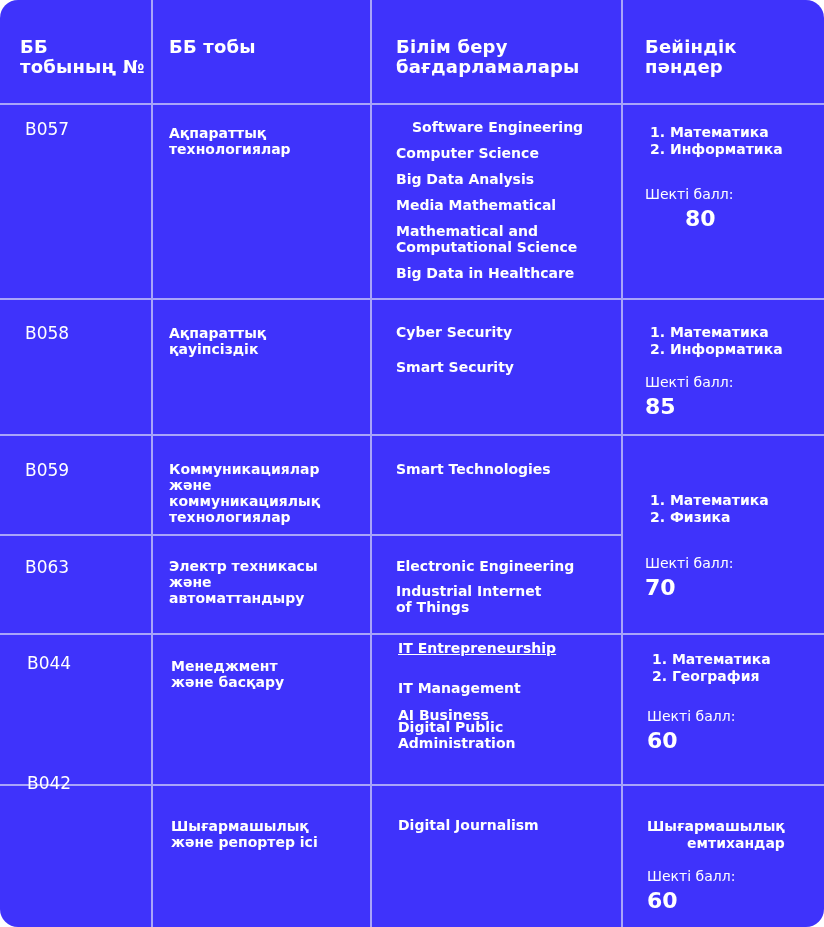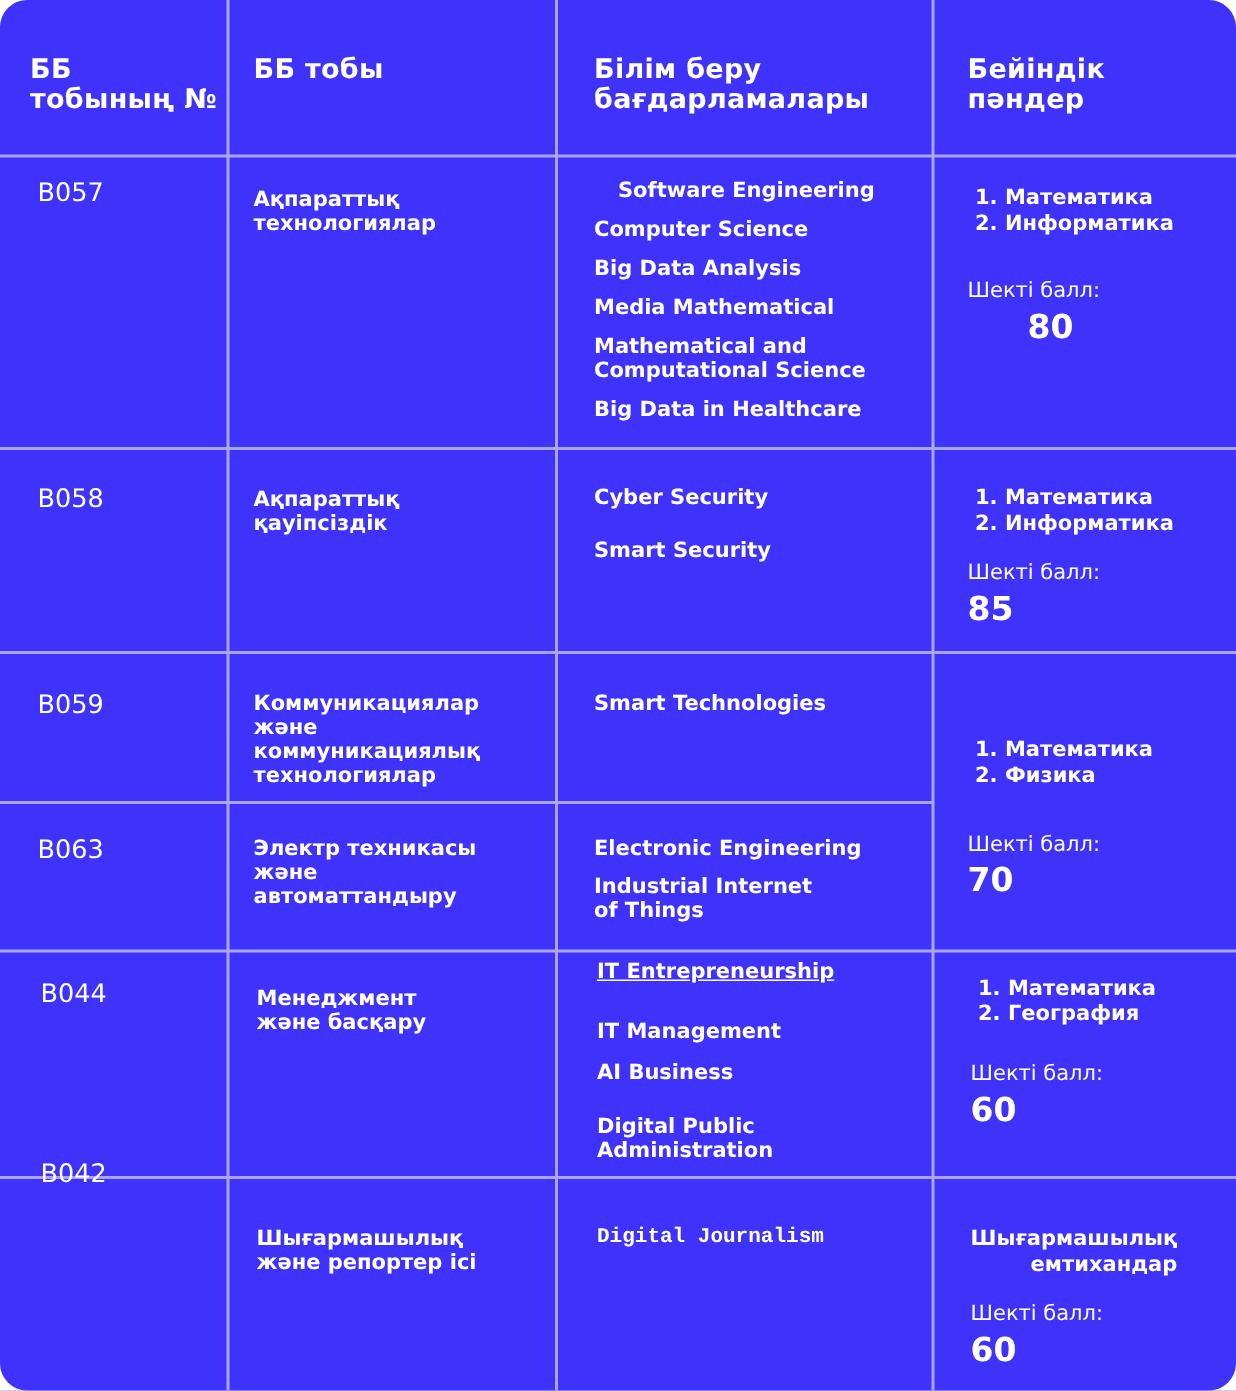--- a/index.html
+++ b/index.html
@@ -89,29 +89,29 @@
 2. Физика</div>
   <div class="cell lbl" style="left:645px; top:555px;">Шекті балл:</div>
   <div class="cell score" style="left:645px; top:575px;">70</div>
 
   <div class="cell code" style="left:27px; top:653px;">B044</div>
   <div class="cell grp block" style="left:171px; top:658px;">Менеджмент
 және басқару</div>
   <div class="cell prog" style="left:398px; top:640px;text-decoration:underline;">IT Entrepreneurship</div>
   <div class="cell prog" style="left:398px; top:680px;">IT Management</div>
   <div class="cell prog" style="left:398px; top:707px;">AI Business</div>
-  <div class="cell prog block" style="left:398px; top:743px;">Digital Public
+  <div class="cell prog block" style="left:398px; top:719px;">Digital Public
 Administration</div>
   <div class="cell subj block" style="left:652px; top:651px;">1. Математика
 2. География</div>
   <div class="cell lbl" style="left:647px; top:708px;">Шекті балл:</div>
   <div class="cell score" style="left:647px; top:728px;">60</div>
 
   <div class="cell code" style="left:27px; top:773px;">B042</div>
   <div class="cell grp block" style="left:171px; top:818px;">Шығармашылық
 және репортер ісі</div>
-  <div class="cell prog" style="left:398px; top:817px;font-family:Liberation Mono, monospace;">Digital Journalism</div>
+  <div class="cell prog" style="left:398px; top:817px;">Digital Journalism</div>
   <div class="cell subj block" style="left:647px; top:818px;text-align:right;">Шығармашылық
 емтихандар</div>
   <div class="cell lbl" style="left:647px; top:868px;">Шекті балл:</div>
   <div class="cell score" style="left:647px; top:888px;">60</div>
 
 </div>
 
 </body></html>

